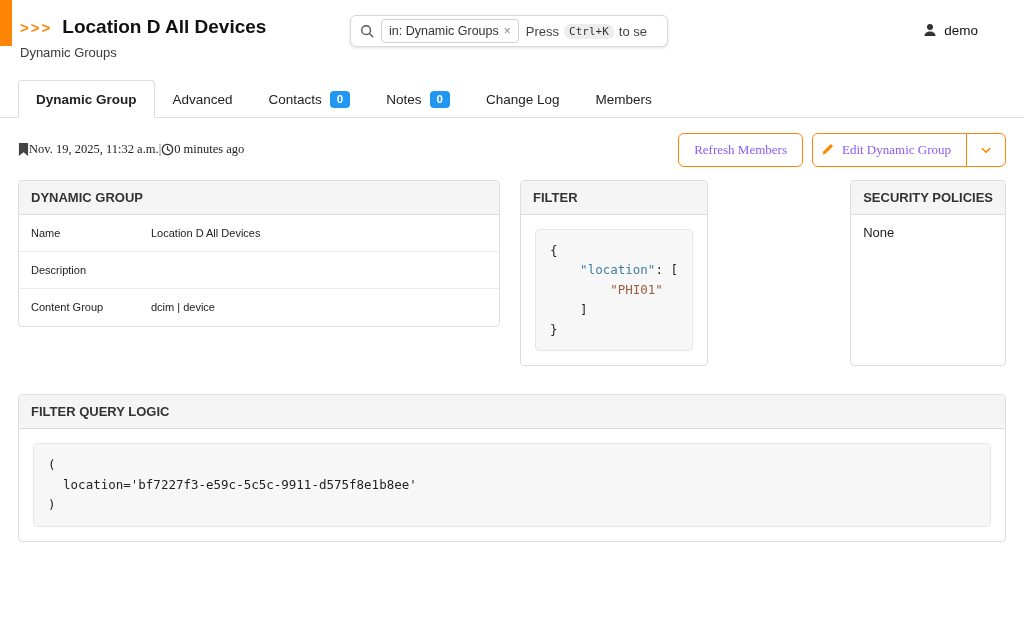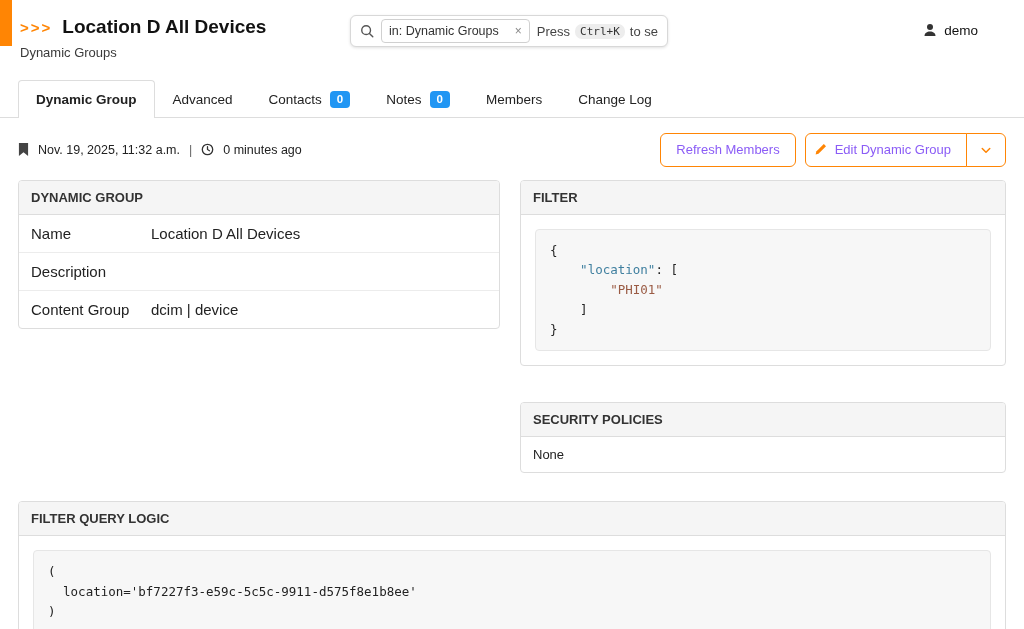--- a/index.html
+++ b/index.html
@@ -16,52 +16,52 @@
   .chevrons { color: #ff8504; font-weight: bold; font-size: 15px; letter-spacing: 2px; }
   .page-title { font-size: 19px; font-weight: bold; color: #111; }
   .breadcrumb { font-size: 13px; color: #3a3a3a; margin-top: 7px; cursor: pointer; display: inline-block; }
   .search-box {
     position: absolute; left: 350px; top: 15px; width: 318px; height: 32px;
     background: #fff; border: 1px solid #d8d8d8; border-radius: 6px;
     box-shadow: 0 1px 3px rgba(0,0,0,0.12);
     display: flex; align-items: center; gap: 7px; padding: 0 9px;
     overflow: hidden; white-space: nowrap; cursor: text;
   }
-  .search-tag { display: inline-flex; align-items: center; gap: 16px; border: 1px solid #d0d0d0; border-radius: 4px; padding: 4px 7px; font-size: 12.5px; color: #333; flex-shrink: 0; }
+  .search-tag { display: inline-flex; align-items: center; gap: 5px; border: 1px solid #d0d0d0; border-radius: 4px; padding: 4px 7px; font-size: 12.5px; color: #333; flex-shrink: 0; }
   .tag-close { color: #888; font-size: 12px; cursor: pointer; line-height: 1; }
   .search-hint { font-size: 13px; color: #444; display: inline-flex; align-items: center; gap: 5px; }
   .kbd { background: #ededed; border-radius: 7px; padding: 1px 5px; font-family: "DejaVu Sans Mono", monospace; font-size: 11px; color: #333; }
   .user-box { position: absolute; right: 46px; top: 22px; display: flex; align-items: center; gap: 6px; font-size: 13.5px; color: #111; cursor: pointer; }
   
   .tabs { display: flex; padding-left: 18px; border-bottom: 1px solid #ddd; }
   .tab { padding: 10px 17px; font-size: 13.5px; color: #222; display: flex; align-items: center; gap: 8px; border: 1px solid transparent; border-bottom: none; margin-bottom: -1px; cursor: pointer; }
   .tab.active { font-weight: bold; background: #fff; border-color: #ddd; border-radius: 4px 4px 0 0; box-shadow: 0 1px 0 #fff; }
   .badge { background: #2196f3; color: #fff; font-size: 11.5px; font-weight: bold; border-radius: 4px; padding: 2.5px 7px; line-height: 1; }
   
-  .meta-row { display: flex; align-items: center; gap: 9px; padding: 0 18px; margin-top: 15px; font-size: 12.5px; color: #222; height: 34px; }
+  .meta-row { display: flex; align-items: center; padding: 0 18px; margin-top: 15px; font-size: 12.5px; color: #222; height: 34px; font-family: Liberation Serif, serif; }
   .meta-sep { color: #666; }
   .icon { display: inline-flex; align-items: center; }
   .action-group { margin-left: auto; display: flex; gap: 9px; }
   .btn {
     border: 1px solid #ff8504; color: #8b5cf6; background: #fff;
     border-radius: 6px; height: 34px; padding: 0 15px;
     font-size: 13px; font-family: inherit;
     display: inline-flex; align-items: center; gap: 8px; cursor: pointer;
   }
   .btn-group { display: inline-flex; }
   .btn-group .btn-main { border-radius: 6px 0 0 6px; padding-left: 8px; }
   .btn-group .btn-caret { border-radius: 0 6px 6px 0; margin-left: -1px; padding: 0 13px; }
   
   .content { padding: 13px 18px 0; }
   .grid { display: flex; gap: 20px; align-items: flex-start; }
   .col-left { width: 482px; flex-shrink: 0; }
-  .col-right { flex: 1; display: flex; flex-direction: column; gap: 36px; }
+  .col-right { flex: 1; display: flex; flex-direction: row; gap: 4px; justify-content: space-between; }
   .panel { border: 1px solid #ddd; border-radius: 4px; background: #fff; overflow: hidden; }
   .panel-header { background: #f5f5f5; border-bottom: 1px solid #ddd; padding: 9px 12px; font-size: 13px; font-weight: bold; color: #333; }
-  .kv-row { display: flex; border-bottom: 1px solid #ececec; font-size: 15px; min-height: 37px; align-items: center; }
+  .kv-row { display: flex; border-bottom: 1px solid #ececec; font-size: 11px; min-height: 37px; align-items: center; }
   .kv-row:last-child { border-bottom: none; }
   .kv-label { width: 132px; padding: 10px 12px; flex-shrink: 0; }
   .kv-value { padding: 10px 12px 10px 0; }
   .panel-body { padding: 10px 12px; font-size: 13px; }
   .code-wrap { margin: 14px; background: #f7f7f7; border: 1px solid #e6e6e6; border-radius: 4px; padding: 11px 14px; }
   pre.code { font-family: "DejaVu Sans Mono", monospace; font-size: 12.5px; line-height: 1.58; color: #222; white-space: normal; }
   .code-line { display: block; white-space: pre; }
   .json-key { color: #3f7f9f; }
   .json-str { color: #9a5b44; }
   .bottom-panel { margin-top: 28px; }
@@ -116,24 +116,24 @@
     </div>
   <div class="tab">
       <span>Contacts</span>
       <span class="badge">0</span>
     </div>
   <div class="tab">
       <span>Notes</span>
       <span class="badge">0</span>
     </div>
   <div class="tab">
+      <span>Change Log</span>
+    </div>
+  <div class="tab">
       <span>Members</span>
-    </div>
-  <div class="tab">
-      <span>Change Log</span>
     </div>
 </div>
 
 <div class="meta-row">
   <span class="icon">
       <svg width="11" height="13" viewBox="0 0 12 14" fill="#444">
         <path d="M1 0h10v14l-5-4-5 4z"></path>
       </svg>
     </span>
   <span>Nov. 19, 2025, 11:32 a.m.</span>

